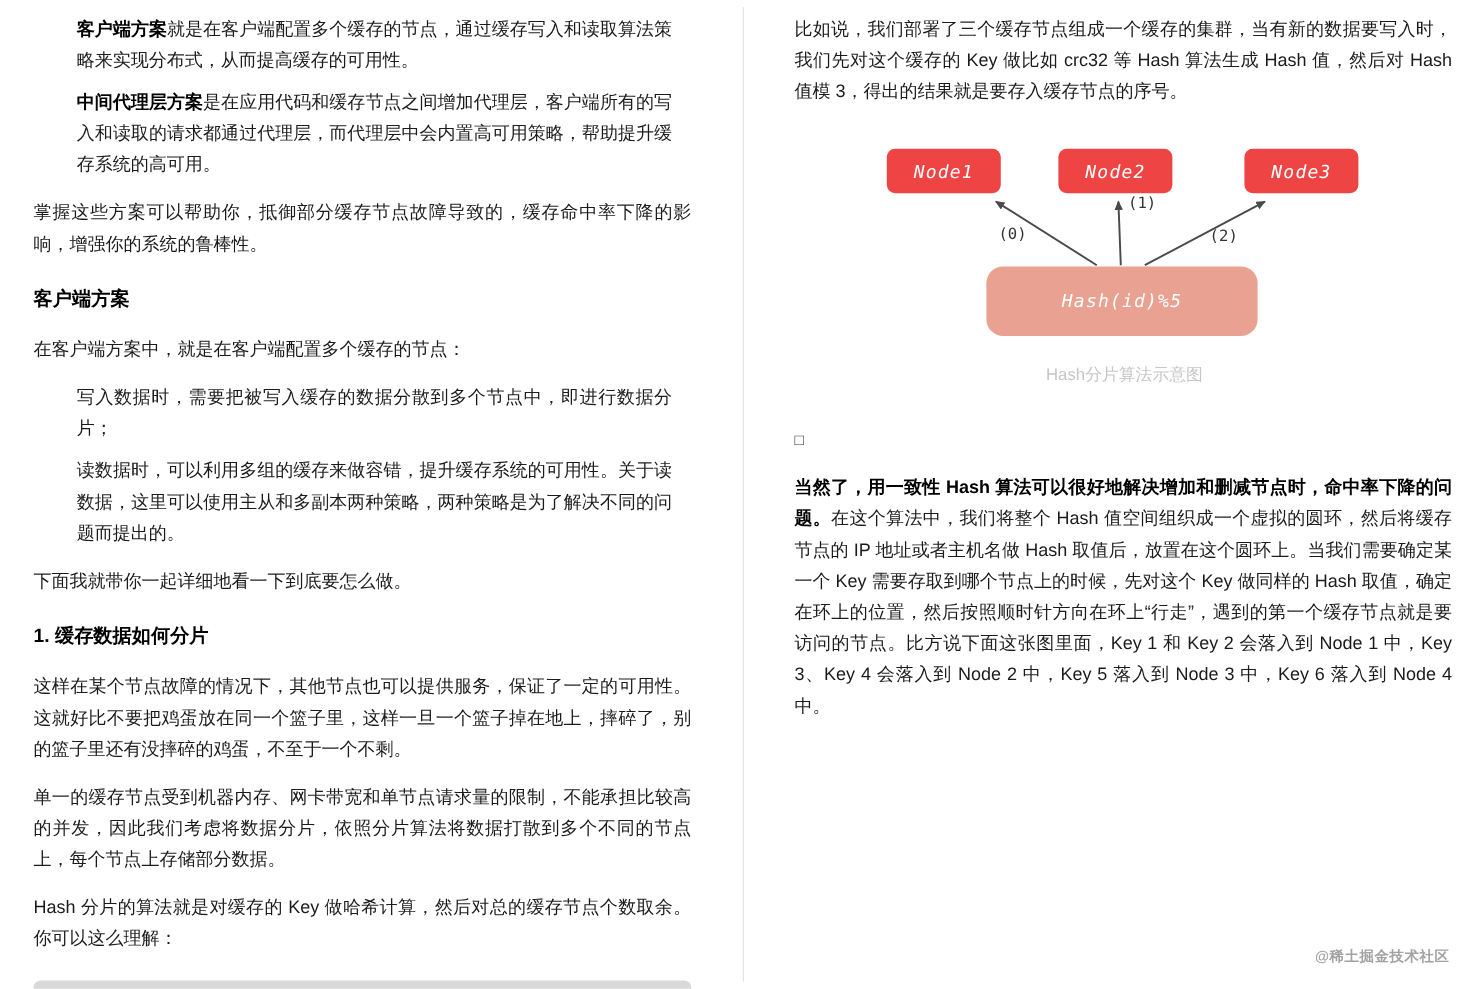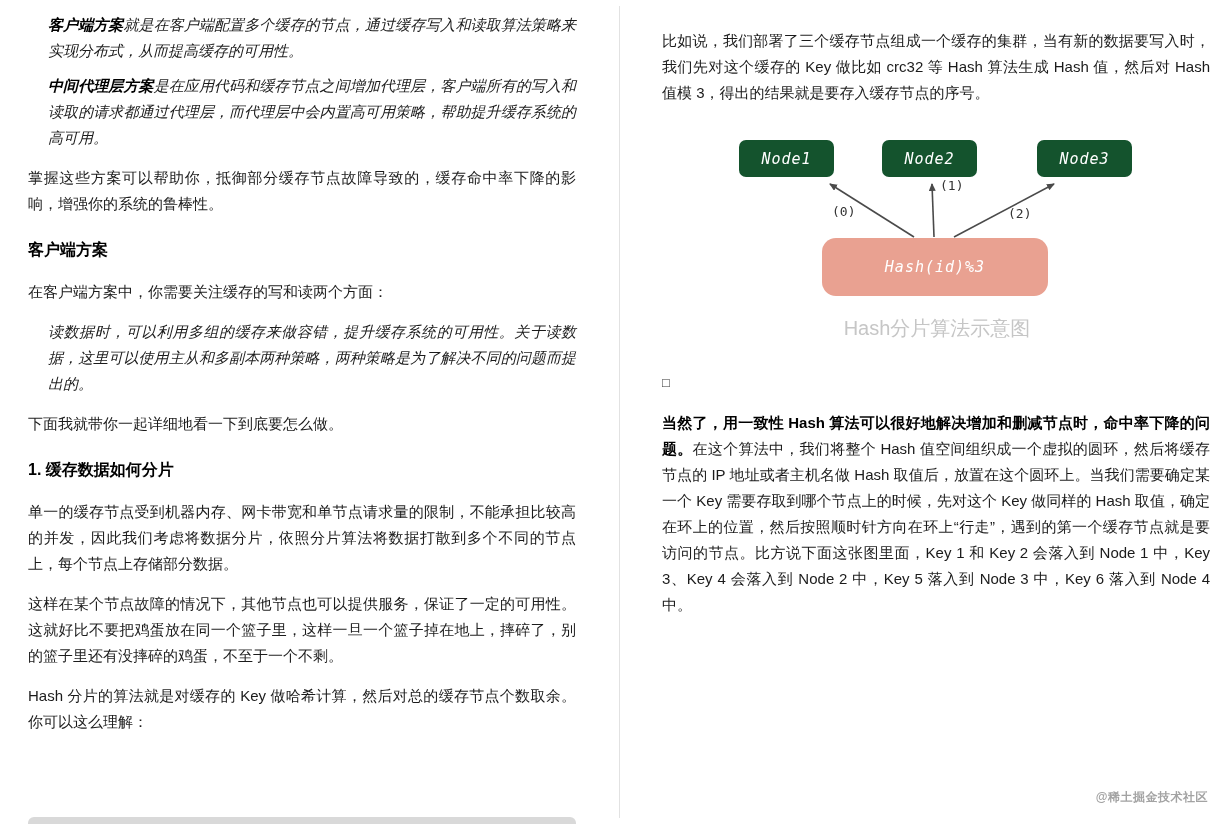--- a/index.html
+++ b/index.html
@@ -12,62 +12,62 @@
     overflow:hidden;
   }
   .page { position:absolute; inset:0; }
 
   .col {
     position:absolute; top:0;
     font-size:15px; line-height:26px;
     text-align:justify;
   }
   .col-left  { left:28px;  width:548px; padding-top:12px; }
-  .col-right { left:662px; width:548px; padding-top:28px; }
+  .col-right { left:662px; width:548px; padding-top:12px; }
 
   p.body   { margin:14px 0; }
-  p.indent { margin:0 0 9px; padding-left:20px;font-style:italic; }
+  p.indent { margin:0 16px 9px; padding-left:20px; }
   p.first  { margin-top:0; }
   b { color:#000; }
 
   h3.doc-heading {
     font-size:16px; font-weight:bold; color:#000;
     margin:20px 0 16px; line-height:26px; text-align:left;
   }
 
   .divider {
     position:absolute; left:619px; top:6px; bottom:6px; width:1px;
     background:#e2e2e2;
   }
 
   
   .diagram { position:relative; height:218px; margin:26px 0 20px; }
   .diagram svg.arrows { position:absolute; left:0; top:0; }
   .node {
     position:absolute; top:8px; width:95px; height:37px;
-    background:#14532d; border-radius:7px;
+    background:#ef4444; border-radius:7px;
     color:#fff; font-family:"DejaVu Sans Mono", monospace; font-style:italic;
     font-size:15px; letter-spacing:1px;
     display:flex; align-items:center; justify-content:center;
   }
   .hashbox {
     position:absolute; left:160px; top:106px; width:226px; height:58px;
     background:#e9a191; border-radius:14px;
     color:#fff; font-family:"DejaVu Sans Mono", monospace; font-style:italic;
     font-size:15px; letter-spacing:1px;
     display:flex; align-items:center; justify-content:center;
   }
   .alabel {
     position:absolute;
     font-family:"DejaVu Sans Mono", monospace;
     font-size:13px; color:#333; line-height:16px;
   }
   .diagram-caption {
     position:absolute; left:130px; top:186px; width:290px;
-    text-align:center; color:#c6c6c6; font-size:20px; line-height:20px;
+    text-align:center; color:#c6c6c6; font-size:14px; line-height:20px;
   }
 
   .placeholder-glyph { margin:6px 0 12px; font-size:13px; color:#333; }
 
   .cutoff-bar {
     position:absolute; left:28px; top:817px; width:548px; height:8px;
     background:#d9d9d9; border-radius:6px 6px 0 0;
   }
 
   .watermark {
@@ -84,32 +84,33 @@
 
     <p class="indent first"><b>客户端方案</b><span>就是在客户端配置多个缓存的节点，通过缓存写入和读取算法策略来实现分布式，从而提高缓存的可用性。</span></p>
 
     <p class="indent"><b>中间代理层方案</b><span>是在应用代码和缓存节点之间增加代理层，客户端所有的写入和读取的请求都通过代理层，而代理层中会内置高可用策略，帮助提升缓存系统的高可用。</span></p>
 
 
     <p class="body">掌握这些方案可以帮助你，抵御部分缓存节点故障导致的，缓存命中率下降的影响，增强你的系统的鲁棒性。</p>
 
     <h3 class="doc-heading">客户端方案</h3>
 
-    <p class="body">在客户端方案中，你需要关注缓存的写和读两个方面：</p>
+    <p class="body">在客户端方案中，就是在客户端配置多个缓存的节点：</p>
 
+    <p class="indent">写入数据时，需要把被写入缓存的数据分散到多个节点中，即进行数据分片；</p>
 
     <p class="indent">读数据时，可以利用多组的缓存来做容错，提升缓存系统的可用性。关于读数据，这里可以使用主从和多副本两种策略，两种策略是为了解决不同的问题而提出的。</p>
 
     <p class="body">下面我就带你一起详细地看一下到底要怎么做。</p>
 
     <h3 class="doc-heading">1. 缓存数据如何分片</h3>
 
+    <p class="body">这样在某个节点故障的情况下，其他节点也可以提供服务，保证了一定的可用性。这就好比不要把鸡蛋放在同一个篮子里，这样一旦一个篮子掉在地上，摔碎了，别的篮子里还有没摔碎的鸡蛋，不至于一个不剩。</p>
+
     <p class="body">单一的缓存节点受到机器内存、网卡带宽和单节点请求量的限制，不能承担比较高的并发，因此我们考虑将数据分片，依照分片算法将数据打散到多个不同的节点上，每个节点上存储部分数据。</p>
-
-    <p class="body">这样在某个节点故障的情况下，其他节点也可以提供服务，保证了一定的可用性。这就好比不要把鸡蛋放在同一个篮子里，这样一旦一个篮子掉在地上，摔碎了，别的篮子里还有没摔碎的鸡蛋，不至于一个不剩。</p>
 
 
     <p class="body">Hash 分片的算法就是对缓存的 Key 做哈希计算，然后对总的缓存节点个数取余。你可以这么理解：</p>
 
   </div>
 
   <div class="divider"></div>
 
   <div class="col col-right">
 
@@ -128,21 +129,21 @@
       </svg>
 
       <div class="node" style="left:77px">Node1</div>
       <div class="node" style="left:220px">Node2</div>
       <div class="node" style="left:375px">Node3</div>
 
       <div class="alabel" style="left:170px; top:72px">(0)</div>
       <div class="alabel" style="left:278px; top:46px">(1)</div>
       <div class="alabel" style="left:346px; top:74px">(2)</div>
 
-      <div class="hashbox">Hash(id)%3</div>
+      <div class="hashbox">Hash(id)%5</div>
 
       <div class="diagram-caption">Hash分片算法示意图</div>
     </div>
 
 
     <p class="placeholder-glyph">□</p>
 
     <p class="body"><b>当然了，用一致性 Hash 算法可以很好地解决增加和删减节点时，命中率下降的问题。</b><span>在这个算法中，我们将整个 Hash 值空间组织成一个虚拟的圆环，然后将缓存节点的 IP 地址或者主机名做 Hash 取值后，放置在这个圆环上。当我们需要确定某一个 Key 需要存取到哪个节点上的时候，先对这个 Key 做同样的 Hash 取值，确定在环上的位置，然后按照顺时针方向在环上“行走”，遇到的第一个缓存节点就是要访问的节点。比方说下面这张图里面，Key 1 和 Key 2 会落入到 Node 1 中，Key 3、Key 4 会落入到 Node 2 中，Key 5 落入到 Node 3 中，Key 6 落入到 Node 4 中。</span></p>
 
   </div>

